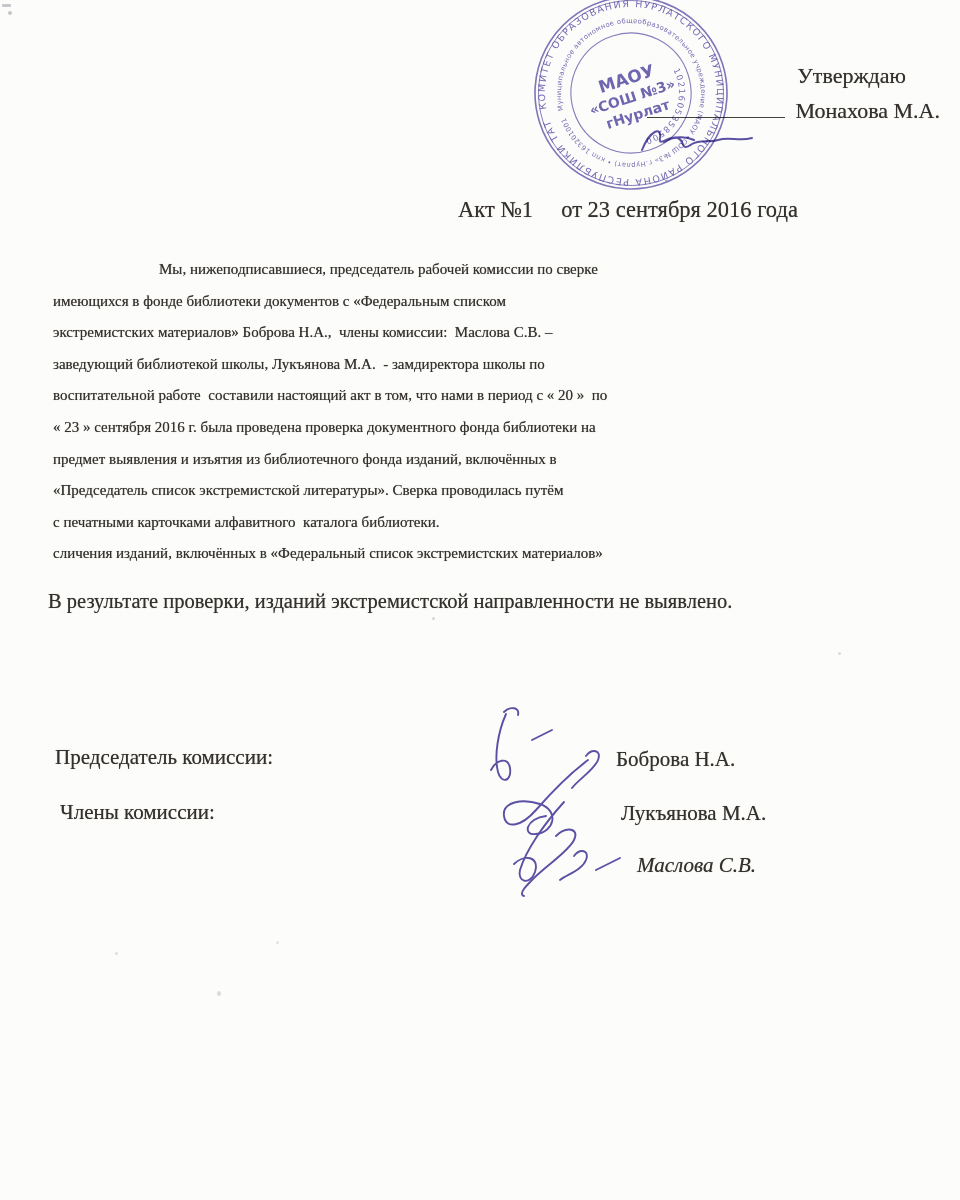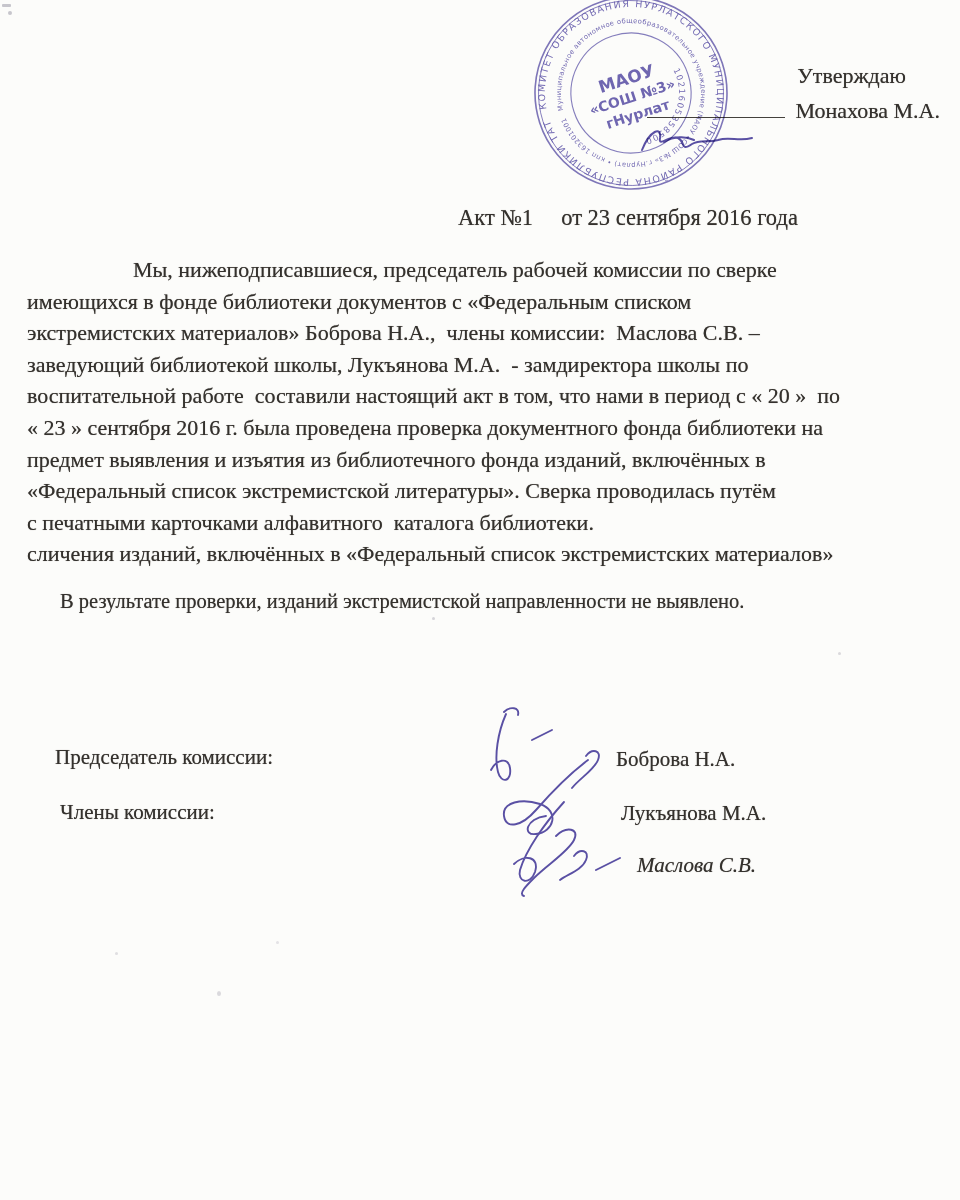--- a/index.html
+++ b/index.html
@@ -9,26 +9,26 @@
     font-family:"Liberation Serif","DejaVu Serif",serif;
     color:#34312d;
   }
   .txt{text-shadow:0 0 0.7px rgba(70,66,60,.75);}
   
   .approve{position:absolute;top:58px;right:20px;text-align:right;font-size:22px;line-height:35px;}
   .approve .l1{padding-right:34px;}
   .approve .l3{white-space:nowrap;}
   .sig-underline{display:inline-block;width:138px;border-bottom:1.5px solid #44413c;height:21px;margin-right:10px;}
   
-  .act-title{position:absolute;top:197px;left:458px;font-size:22.5px;white-space:pre;margin-top:8px;}
+  .act-title{position:absolute;top:197px;left:458px;font-size:22.5px;white-space:pre;}
   
-  .body-par{position:absolute;top:254px;left:27px;width:906px;font-size:22px;line-height:31.6px;}
+  .body-par{position:absolute;top:254px;left:53px;width:906px;font-size:15px;line-height:31.6px;}
   .body-par .line{white-space:pre-wrap;}
   .body-par .line:first-child{padding-left:106px;}
-  .result-line{position:absolute;top:590px;left:48px;font-size:20.5px;margin-left:12px;}
+  .result-line{position:absolute;top:590px;left:48px;font-size:20.5px;}
   
   .sig-label,.sig-name{position:absolute;font-size:21px;white-space:nowrap;margin-top:17px;}
   .lbl-chair{top:728px;left:55px;}
   .lbl-members{top:783px;left:60px;}
   .name-bobrova{top:730px;left:616px;}
   .name-lukyanova{top:784px;left:621px;}
   .name-maslova{top:836px;left:637px;font-style:italic;}
   
   .stamp{position:absolute;left:530px;top:-8px;width:202px;height:202px;mix-blend-mode:multiply;opacity:.88;}
   .hw{position:absolute;mix-blend-mode:multiply;}
@@ -86,21 +86,21 @@
   <div class="act-title txt">Акт №1     от 23 сентября 2016 года</div>
 
   <div class="body-par">
     <div class="line txt">Мы, нижеподписавшиеся, председатель рабочей комиссии по сверке</div>
     <div class="line txt">имеющихся в фонде библиотеки документов с «Федеральным списком</div>
     <div class="line txt">экстремистских материалов» Боброва Н.А.,  члены комиссии:  Маслова С.В. –</div>
     <div class="line txt">заведующий библиотекой школы, Лукъянова М.А.  - замдиректора школы по</div>
     <div class="line txt">воспитательной работе  составили настоящий акт в том, что нами в период с « 20 »  по</div>
     <div class="line txt">« 23 » сентября 2016 г. была проведена проверка документного фонда библиотеки на</div>
     <div class="line txt">предмет выявления и изъятия из библиотечного фонда изданий, включённых в</div>
-    <div class="line txt">«Федеральный список экстремистской литературы». Сверка проводилась путём</div>
+    <div class="line txt">«Председатель список экстремистской литературы». Сверка проводилась путём</div>
     <div class="line txt">с печатными карточками алфавитного  каталога библиотеки.</div>
     <div class="line txt">сличения изданий, включённых в «Федеральный список экстремистских материалов»</div>
   </div>
 
   <div class="result-line txt">В результате проверки, изданий экстремистской направленности не выявлено.</div>
 
   <div class="sig-label lbl-chair txt">Председатель комиссии:</div>
   <div class="sig-name name-bobrova txt">Боброва Н.А.</div>
   <div class="sig-label lbl-members txt">Члены комиссии:</div>
   <div class="sig-name name-lukyanova txt">Лукъянова М.А.</div>

